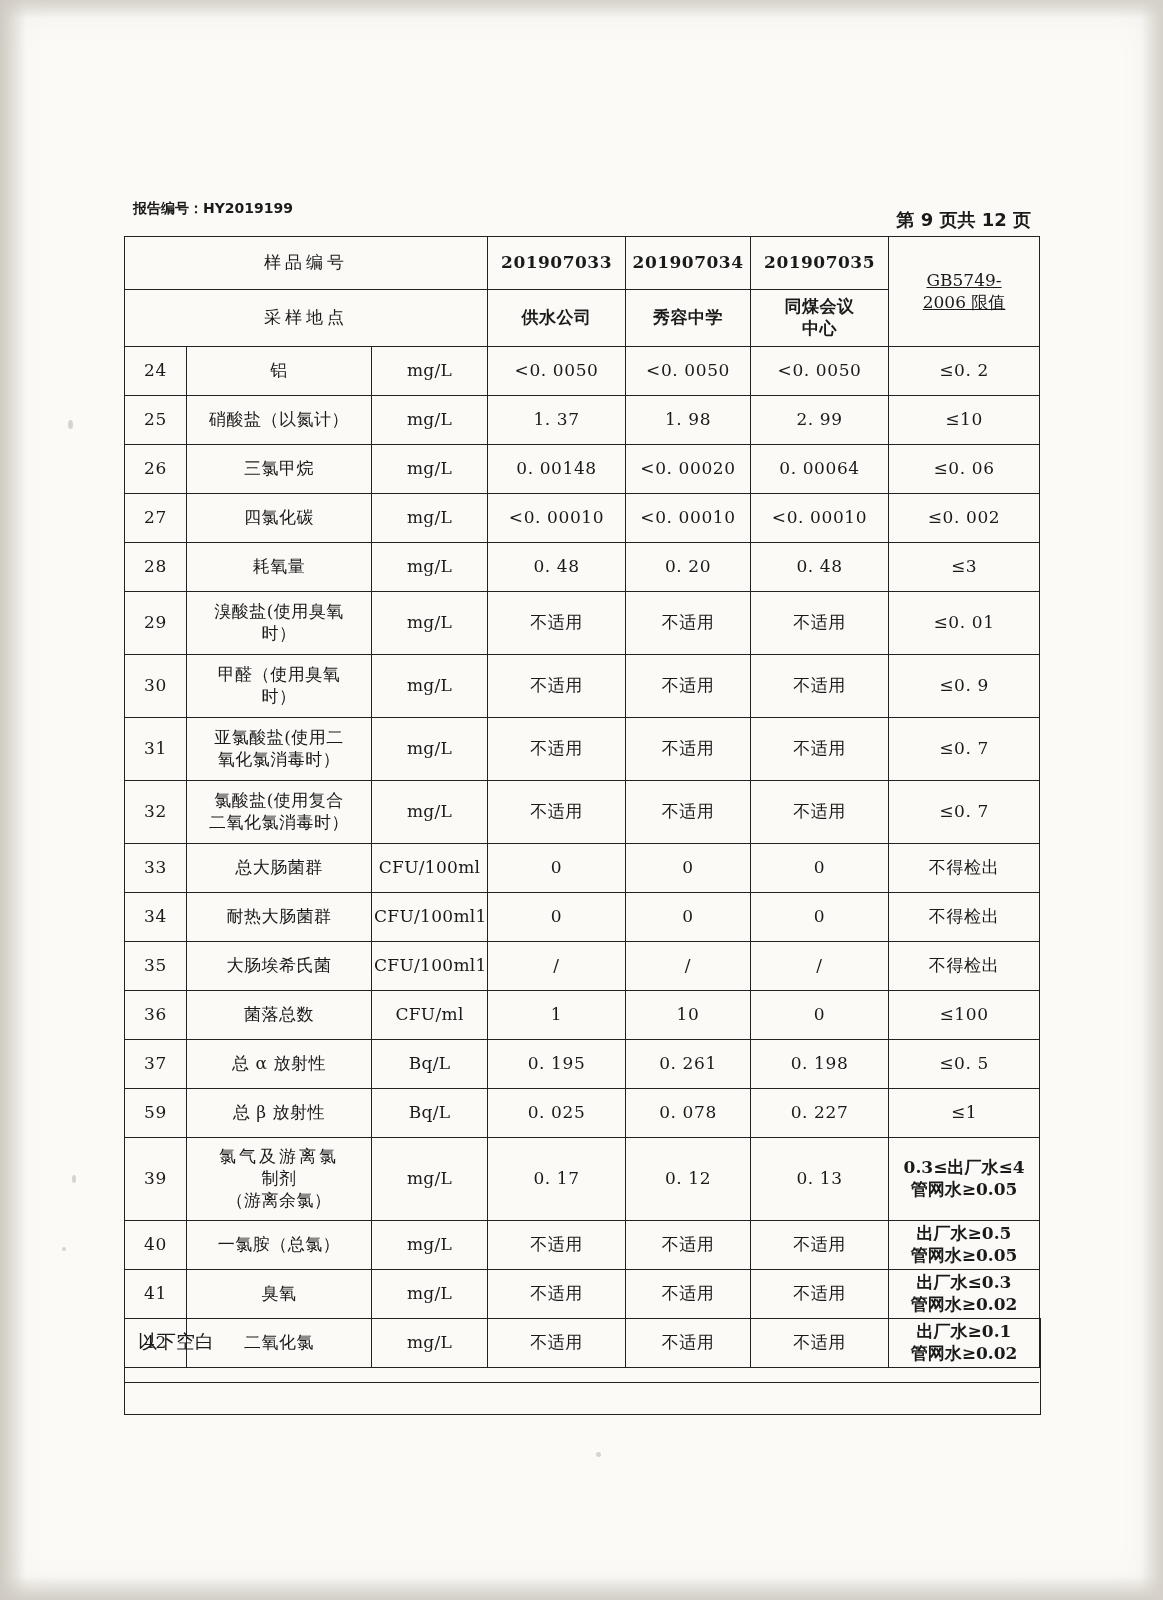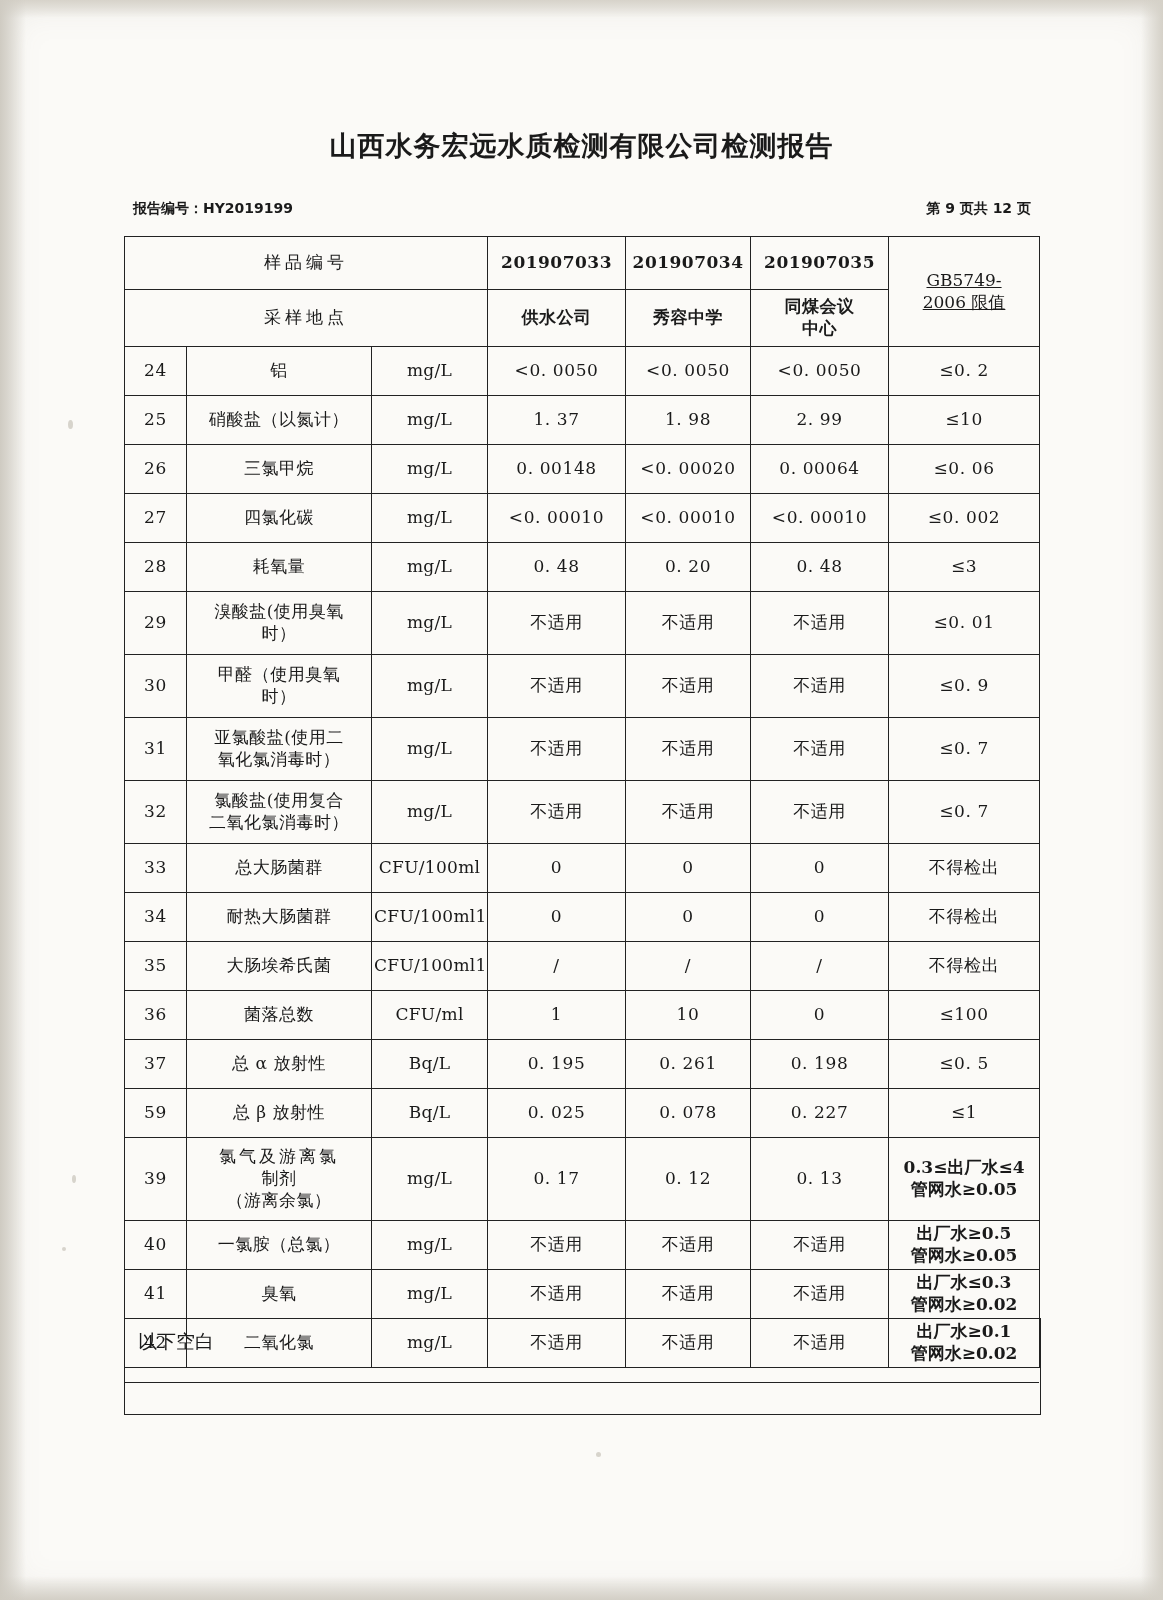--- a/index.html
+++ b/index.html
@@ -59,25 +59,25 @@
   .report-no {
     position: absolute;
     top: 200px;
     left: 133px;
     font-family: "DejaVu Sans", sans-serif;
     font-weight: bold;
     font-size: 14px;
   }
   .page-no {
     position: absolute;
-    top: 200px;
+    top: 208px;
     right: 132px;
     font-family: "DejaVu Sans", sans-serif;
     font-weight: bold;
-    font-size: 14px;
+    font-size: 18px;
   }
 
   table.main {
     position: absolute;
     top: 236px;
     left: 124px;
     width: 915px;
     border-collapse: collapse;
     table-layout: fixed;
   }
@@ -181,21 +181,20 @@
   <div class="edge-top"></div>
   <div class="edge-bottom"></div>
   <div class="edge-left"></div>
   <div class="edge-right"></div>
 
   <div class="speck" style="left:68px;top:420px;width:5px;height:9px;"></div>
   <div class="speck" style="left:72px;top:1175px;width:4px;height:8px;"></div>
   <div class="speck" style="left:62px;top:1247px;width:4px;height:4px;"></div>
   <div class="speck" style="left:596px;top:1452px;width:5px;height:5px;"></div>
 
-  <div class="title">山西水务宏远水质检测有限公司检测报告</div>
   <div class="report-no">报告编号：HY2019199</div>
   <div class="page-no">第 9 页共 12 页</div>
 
   <table class="main">
     <colgroup>
       <col class="c-no">
         <col class="c-name">
         <col class="c-unit">
       <col class="c-s1">
         <col class="c-s2">

